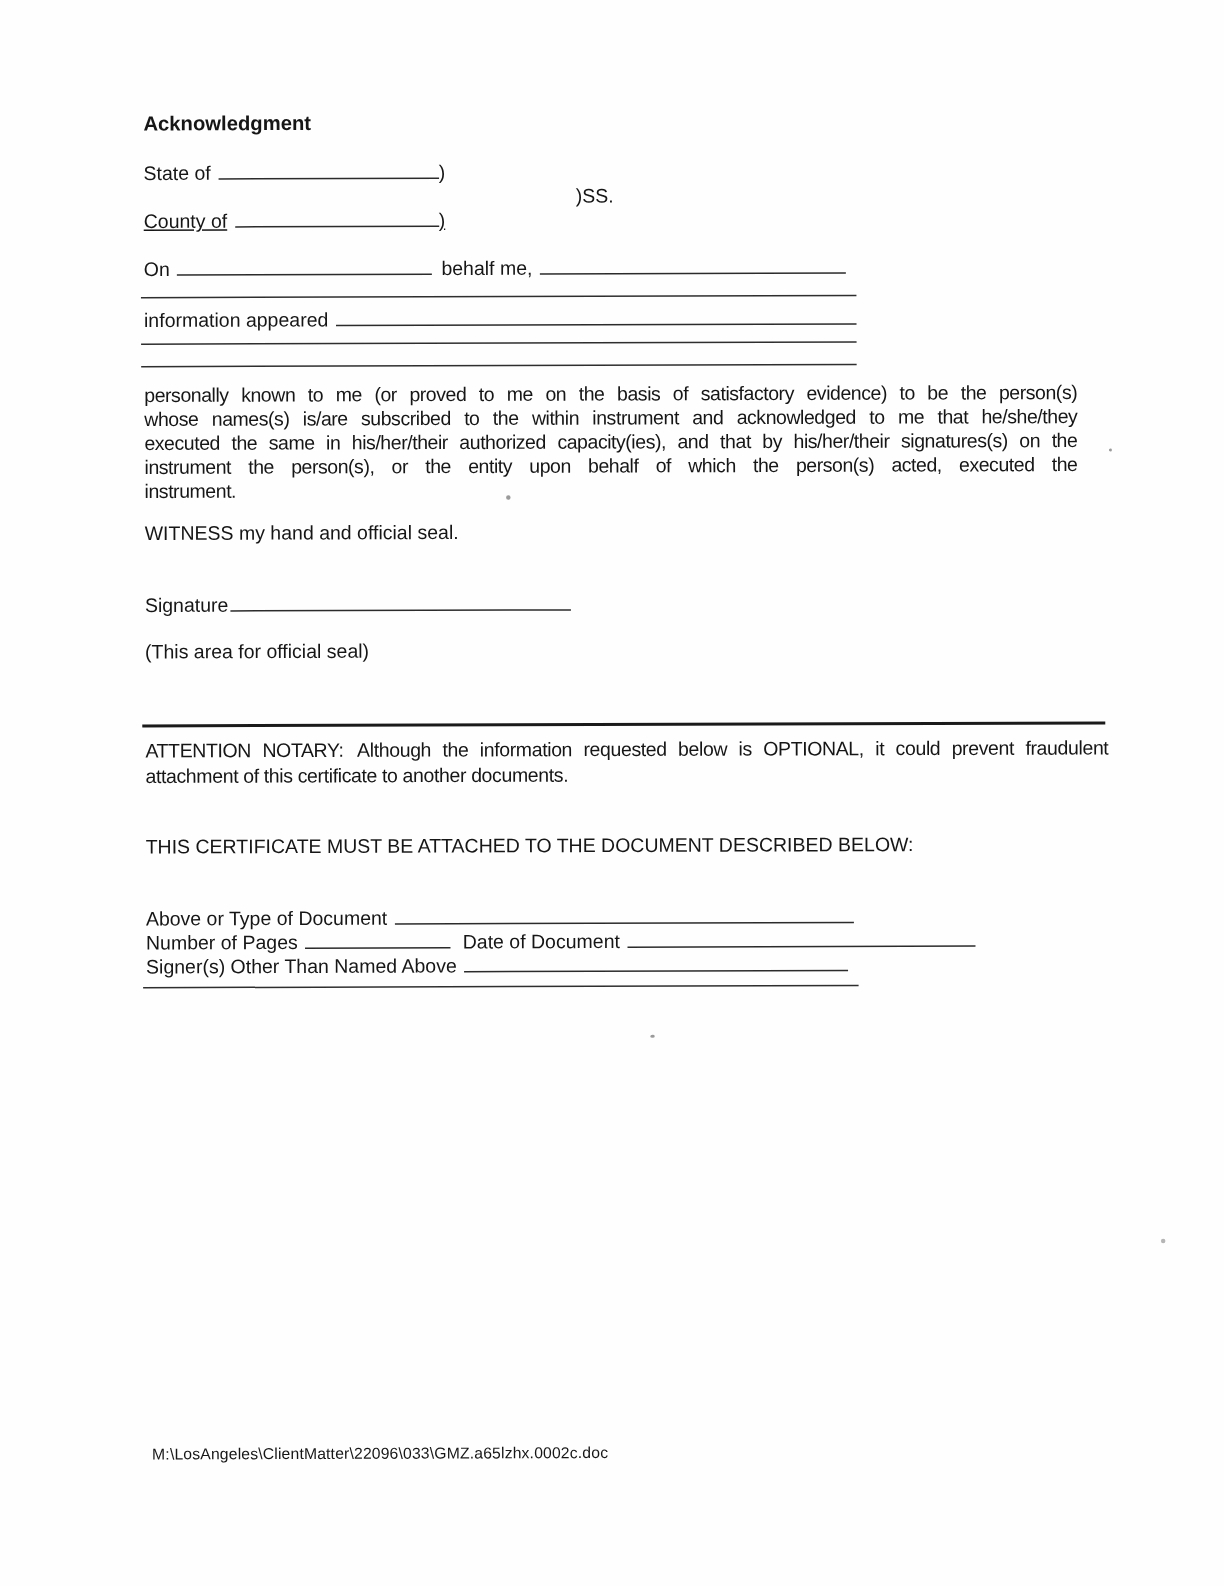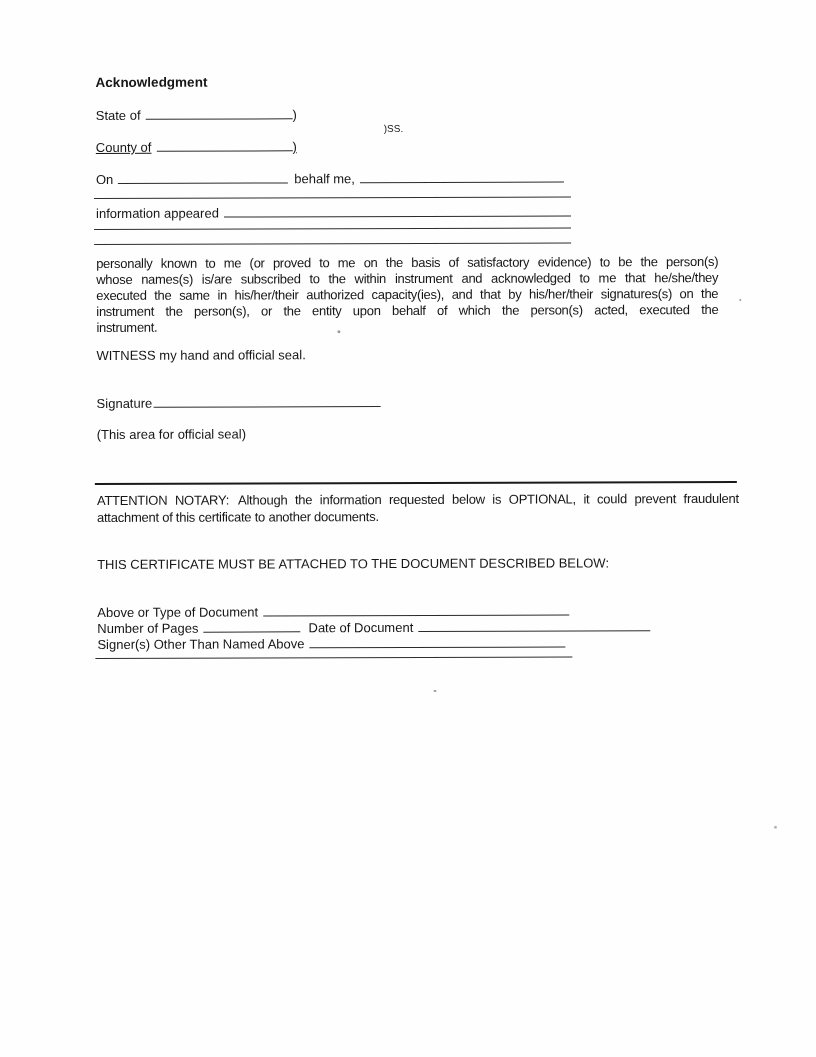--- a/index.html
+++ b/index.html
@@ -41,21 +41,21 @@
   .rule {
     position: absolute;
     left: 95px; width: 477px;
     border-top: 1px solid #2e2e2e;
   }
   .separator {
     position: absolute;
     left: 95px; width: 642px; height: 2px;
     background: #1a1a1a;
   }
-  .ss-marker { left: 385px; top: 123px; font-size: 10px; }
+  .ss-marker { left: 385px; top: 123px; font-size: 13px; }
   .ack-paragraph {
     left: 97px; top: 255px; width: 622px;
     font-size: 13px; line-height: 16px;
     letter-spacing: -0.3px;
     margin: 0;
   }
   .ack-paragraph .jline {
     text-align: justify;
     text-align-last: justify;
     white-space: nowrap;
@@ -135,20 +135,21 @@
     <p class="abs attach-notice">THIS CERTIFICATE MUST BE ATTACHED TO THE DOCUMENT DESCRIBED BELOW:</p>
 
     <div class="abs row field-row" style="top:603px;"><span class="lbl">Above or Type of Document</span><span class="blank" style="width:306px;"></span></div>
 
     <div class="abs row field-row" style="top:619px;"><span class="lbl">Number of Pages</span><span class="blank" style="width:97px;"></span><span class="lbl" style="margin-left:8px;">Date of Document</span><span class="blank" style="width:232px;"></span></div>
 
     <div class="abs row field-row" style="top:635px;"><span class="lbl">Signer(s) Other Than Named Above</span><span class="blank" style="width:256px;"></span></div>
 
     <div class="rule" style="top:657px;"></div>
 
+    <div class="abs footer-path">M:\LosAngeles\ClientMatter\22096\033\GMZ.a65lzhx.0002c.doc</div>
 
     <div class="speck" style="left:338px; top:330px; width:3px; height:3px;"></div>
     <div class="speck" style="left:740px; top:300px; width:2px; height:2px;"></div>
     <div class="speck" style="left:433px; top:690px; width:3px; height:2px;"></div>
     <div class="speck" style="left:773px; top:827px; width:3px; height:3px; background:#b5b5b5;"></div>
 
   </div>
 </div>
 
 </body></html>

